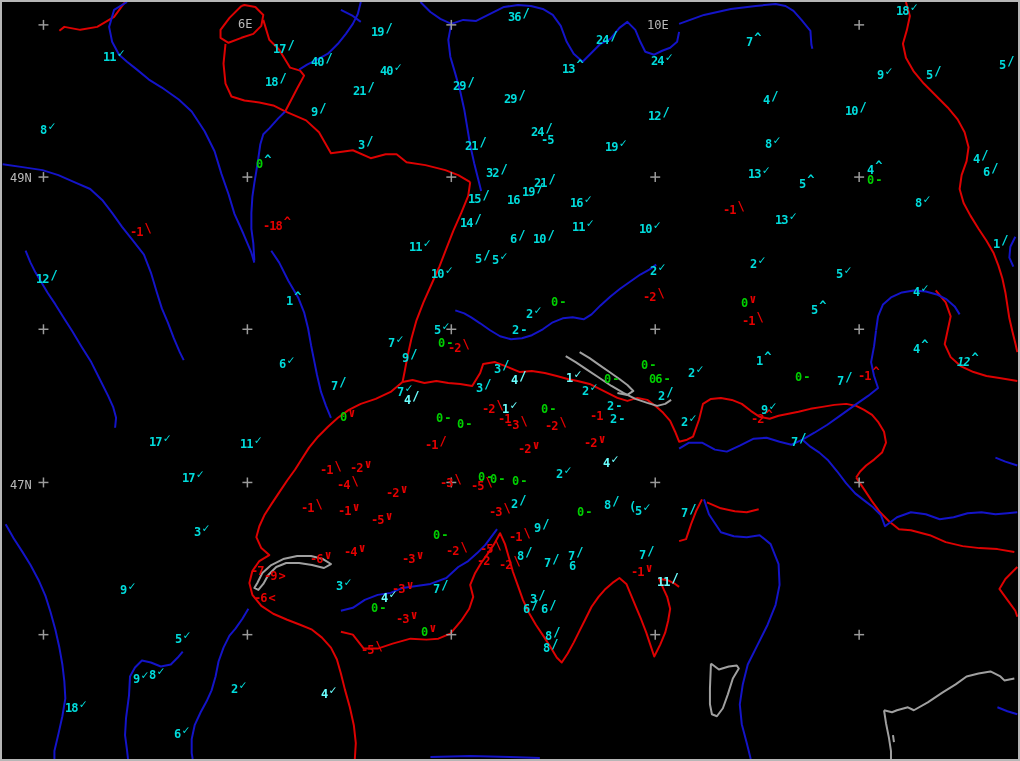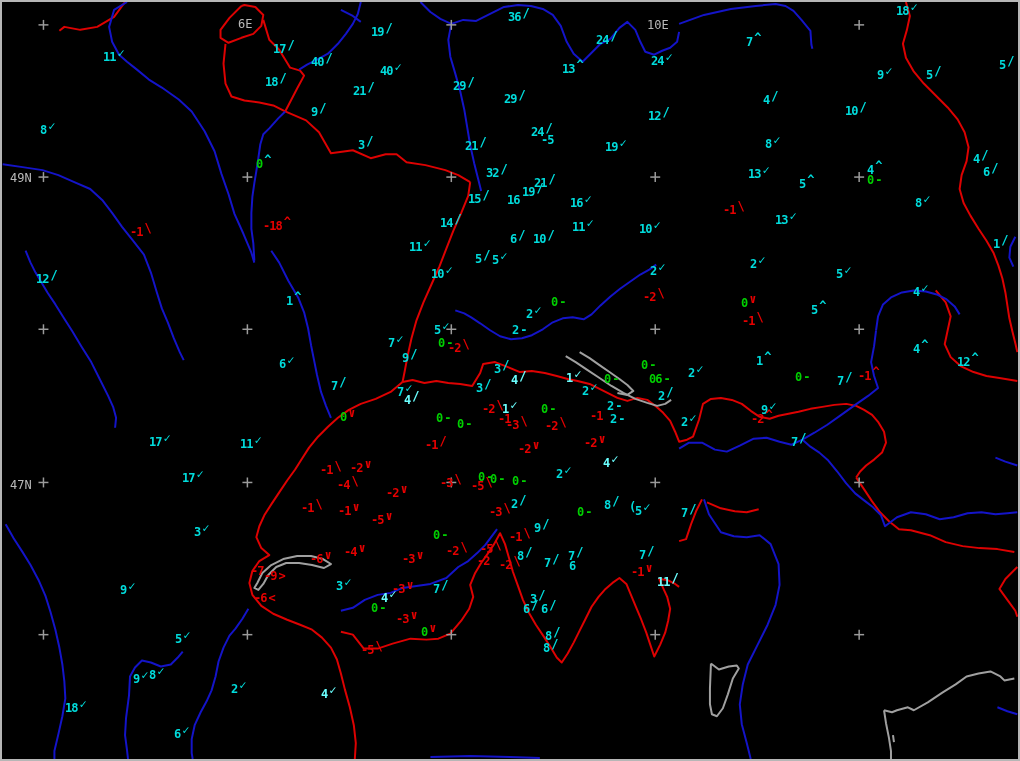--- a/index.html
+++ b/index.html
@@ -141,21 +141,21 @@
       <div class="st" style="left: 533px; top: 131px;"><span class="t" style="color: rgb(0, 220, 220);">24</span><span class="b raised" style="color: rgb(0, 220, 220);">/</span></div>
       <div class="st" style="left: 543px; top: 139px;"><span class="t" style="color: rgb(0, 220, 220);">-5</span></div>
       <div class="st" style="left: 467px; top: 145px;"><span class="t" style="color: rgb(0, 220, 220);">21</span><span class="b raised" style="color: rgb(0, 220, 220);">/</span></div>
       <div class="st" style="left: 607px; top: 146px;"><span class="t" style="color: rgb(0, 220, 220);">19</span><span class="b raised" style="color: rgb(0, 220, 220);">✓</span></div>
       <div class="st" style="left: 488px; top: 172px;"><span class="t" style="color: rgb(0, 220, 220);">32</span><span class="b raised" style="color: rgb(0, 220, 220);">/</span></div>
       <div class="st" style="left: 470px; top: 198px;"><span class="t" style="color: rgb(0, 220, 220);">15</span><span class="b raised" style="color: rgb(0, 220, 220);">/</span></div>
       <div class="st" style="left: 509px; top: 199px;"><span class="t" style="color: rgb(0, 220, 220);">16</span></div>
       <div class="st" style="left: 524px; top: 191px;"><span class="t" style="color: rgb(0, 220, 220);">19</span><span class="b raised" style="color: rgb(0, 220, 220);">/</span></div>
       <div class="st" style="left: 536px; top: 182px;"><span class="t" style="color: rgb(0, 220, 220);">21</span><span class="b raised" style="color: rgb(0, 220, 220);">/</span></div>
       <div class="st" style="left: 572px; top: 202px;"><span class="t" style="color: rgb(0, 220, 220);">16</span><span class="b raised" style="color: rgb(0, 220, 220);">✓</span></div>
-      <div class="st" style="left: 442px; top: 222px;"><span class="t" style="color: rgb(0, 220, 220);">14</span><span class="b raised" style="color: rgb(0, 220, 220);">/</span></div>
+      <div class="st" style="left: 462px; top: 222px;"><span class="t" style="color: rgb(0, 220, 220);">14</span><span class="b raised" style="color: rgb(0, 220, 220);">/</span></div>
       <div class="st" style="left: 574px; top: 226px;"><span class="t" style="color: rgb(0, 220, 220);">11</span><span class="b raised" style="color: rgb(0, 220, 220);">✓</span></div>
       <div class="st" style="left: 641px; top: 228px;"><span class="t" style="color: rgb(0, 220, 220);">10</span><span class="b raised" style="color: rgb(0, 220, 220);">✓</span></div>
       <div class="st" style="left: 512px; top: 238px;"><span class="t" style="color: rgb(0, 220, 220);">6</span><span class="b raised" style="color: rgb(0, 220, 220);">/</span></div>
       <div class="st" style="left: 535px; top: 238px;"><span class="t" style="color: rgb(0, 220, 220);">10</span><span class="b raised" style="color: rgb(0, 220, 220);">/</span></div>
       <div class="st" style="left: 411px; top: 246px;"><span class="t" style="color: rgb(0, 220, 220);">11</span><span class="b raised" style="color: rgb(0, 220, 220);">✓</span></div>
       <div class="st" style="left: 433px; top: 273px;"><span class="t" style="color: rgb(0, 220, 220);">10</span><span class="b raised" style="color: rgb(0, 220, 220);">✓</span></div>
       <div class="st" style="left: 477px; top: 258px;"><span class="t" style="color: rgb(0, 220, 220);">5</span><span class="b raised" style="color: rgb(0, 220, 220);">/</span></div>
       <div class="st" style="left: 494px; top: 259px;"><span class="t" style="color: rgb(0, 220, 220);">5</span><span class="b raised" style="color: rgb(0, 220, 220);">✓</span></div>
       <div class="st" style="left: 898px; top: 10px;"><span class="t" style="color: rgb(0, 220, 220);">18</span><span class="b raised" style="color: rgb(0, 220, 220);">✓</span></div>
       <div class="st" style="left: 748px; top: 41px;"><span class="t" style="color: rgb(0, 220, 220);">7</span><span class="b raised" style="color: rgb(0, 220, 220);">^</span></div>
@@ -280,21 +280,21 @@
       <div class="st" style="left: 233px; top: 688px;"><span class="t" style="color: rgb(0, 220, 220);">2</span><span class="b raised" style="color: rgb(0, 220, 220);">✓</span></div>
       <div class="st" style="left: 176px; top: 733px;"><span class="t" style="color: rgb(0, 220, 220);">6</span><span class="b raised" style="color: rgb(0, 220, 220);">✓</span></div>
       <div class="st" style="left: 323px; top: 693px;"><span class="t" style="color: rgb(107, 255, 255);">4</span><span class="b raised" style="color: rgb(107, 255, 255);">✓</span></div>
       <div class="st" style="left: 752px; top: 263px;"><span class="t" style="color: rgb(0, 220, 220);">2</span><span class="b raised" style="color: rgb(0, 220, 220);">✓</span></div>
       <div class="st" style="left: 838px; top: 273px;"><span class="t" style="color: rgb(0, 220, 220);">5</span><span class="b raised" style="color: rgb(0, 220, 220);">✓</span></div>
       <div class="st" style="left: 915px; top: 291px;"><span class="t" style="color: rgb(0, 220, 220);">4</span><span class="b raised" style="color: rgb(0, 220, 220);">✓</span></div>
       <div class="st" style="left: 743px; top: 302px;"><span class="t" style="color: rgb(0, 207, 0);">0</span><span class="b raised" style="color: rgb(230, 0, 0);">∨</span></div>
       <div class="st" style="left: 744px; top: 320px;"><span class="t" style="color: rgb(230, 0, 0);">-1</span><span class="b raised" style="color: rgb(230, 0, 0);">\</span></div>
       <div class="st" style="left: 813px; top: 309px;"><span class="t" style="color: rgb(0, 220, 220);">5</span><span class="b raised" style="color: rgb(0, 220, 220);">^</span></div>
       <div class="st" style="left: 915px; top: 348px;"><span class="t" style="color: rgb(0, 220, 220);">4</span><span class="b raised" style="color: rgb(0, 220, 220);">^</span></div>
-      <div class="st" style="left: 959px; top: 361px;"><span class="t" style="color: rgb(0, 220, 220);">12</span><span class="b raised" style="color: rgb(0, 220, 220);">^</span></div>
+      <div class="st" style="left: 959px; top: 361px; font-style: italic;"><span class="t" style="color: rgb(0, 220, 220);">12</span><span class="b raised" style="color: rgb(0, 220, 220);">^</span></div>
       <div class="st" style="left: 758px; top: 360px;"><span class="t" style="color: rgb(0, 220, 220);">1</span><span class="b raised" style="color: rgb(0, 220, 220);">^</span></div>
       <div class="st" style="left: 797px; top: 376px;"><span class="t" style="color: rgb(0, 207, 0);">0</span><span class="b" style="color: rgb(0, 207, 0);">-</span></div>
       <div class="st" style="left: 839px; top: 380px;"><span class="t" style="color: rgb(0, 220, 220);">7</span><span class="b raised" style="color: rgb(0, 220, 220);">/</span></div>
       <div class="st" style="left: 860px; top: 375px;"><span class="t" style="color: rgb(230, 0, 0);">-1</span><span class="b raised" style="color: rgb(230, 0, 0);">^</span></div>
       <div class="st" style="left: 763px; top: 409px;"><span class="t" style="color: rgb(0, 220, 220);">9</span><span class="b raised" style="color: rgb(0, 220, 220);">✓</span></div>
       <div class="st" style="left: 753px; top: 418px;"><span class="t" style="color: rgb(230, 0, 0);">-2</span><span class="b raised" style="color: rgb(230, 0, 0);">^</span></div>
       <div class="st" style="left: 683px; top: 421px;"><span class="t" style="color: rgb(0, 220, 220);">2</span><span class="b raised" style="color: rgb(0, 220, 220);">✓</span></div>
       <div class="st" style="left: 793px; top: 441px;"><span class="t" style="color: rgb(0, 220, 220);">7</span><span class="b raised" style="color: rgb(0, 220, 220);">/</span></div>
       <div class="st" style="left: 683px; top: 512px;"><span class="t" style="color: rgb(0, 220, 220);">7</span><span class="b raised" style="color: rgb(0, 220, 220);">/</span></div>
     </div>

